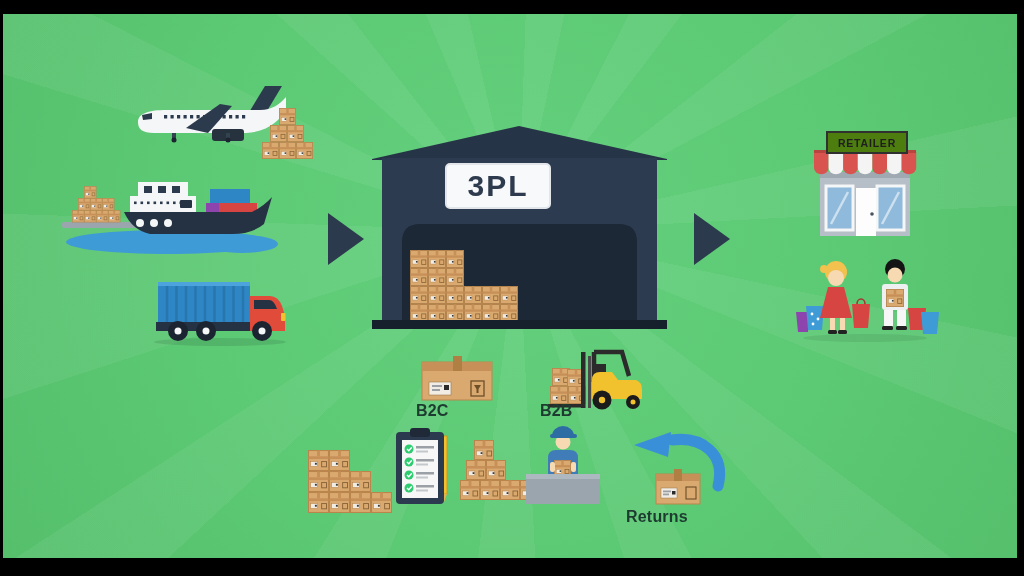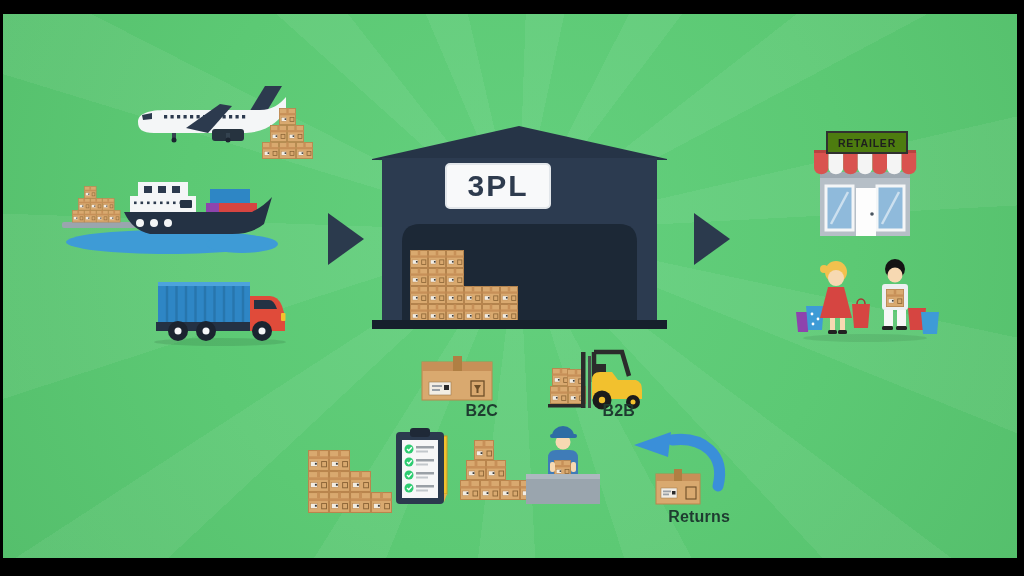--- a/index.html
+++ b/index.html
@@ -10,21 +10,21 @@
   .canvas{
     position:absolute;left:3px;top:14px;width:1014px;height:544px;
     background:
       repeating-conic-gradient(from -98deg at 50.8% 40%,
         rgba(255,255,255,0.06) 0deg 10deg,
         rgba(255,255,255,0) 10deg 25deg),
       radial-gradient(circle at 50.8% 40%, #64D07E 0%, #5CC974 55%, #55BF6C 100%);
   }
   .icon{position:absolute;}
   .label{
-    position:absolute;font-weight:bold;color:#1E3B30;text-align:right;
+    position:absolute;font-weight:bold;color:#1E3B30;text-align:left;
     font-size:16px;line-height:17px;letter-spacing:0.2px;
   }
   .sign-3pl{
     position:absolute;left:445px;top:163px;width:106px;height:46px;
     background:#F8F9FA;border:2px solid #E2E6EA;border-radius:5px;
     box-sizing:border-box;display:flex;align-items:center;justify-content:center;
     font-size:30px;font-weight:bold;color:#2E3B4E;letter-spacing:2px;
   }
   .sign-retailer{
     position:absolute;left:826px;top:131px;width:82px;height:23px;

